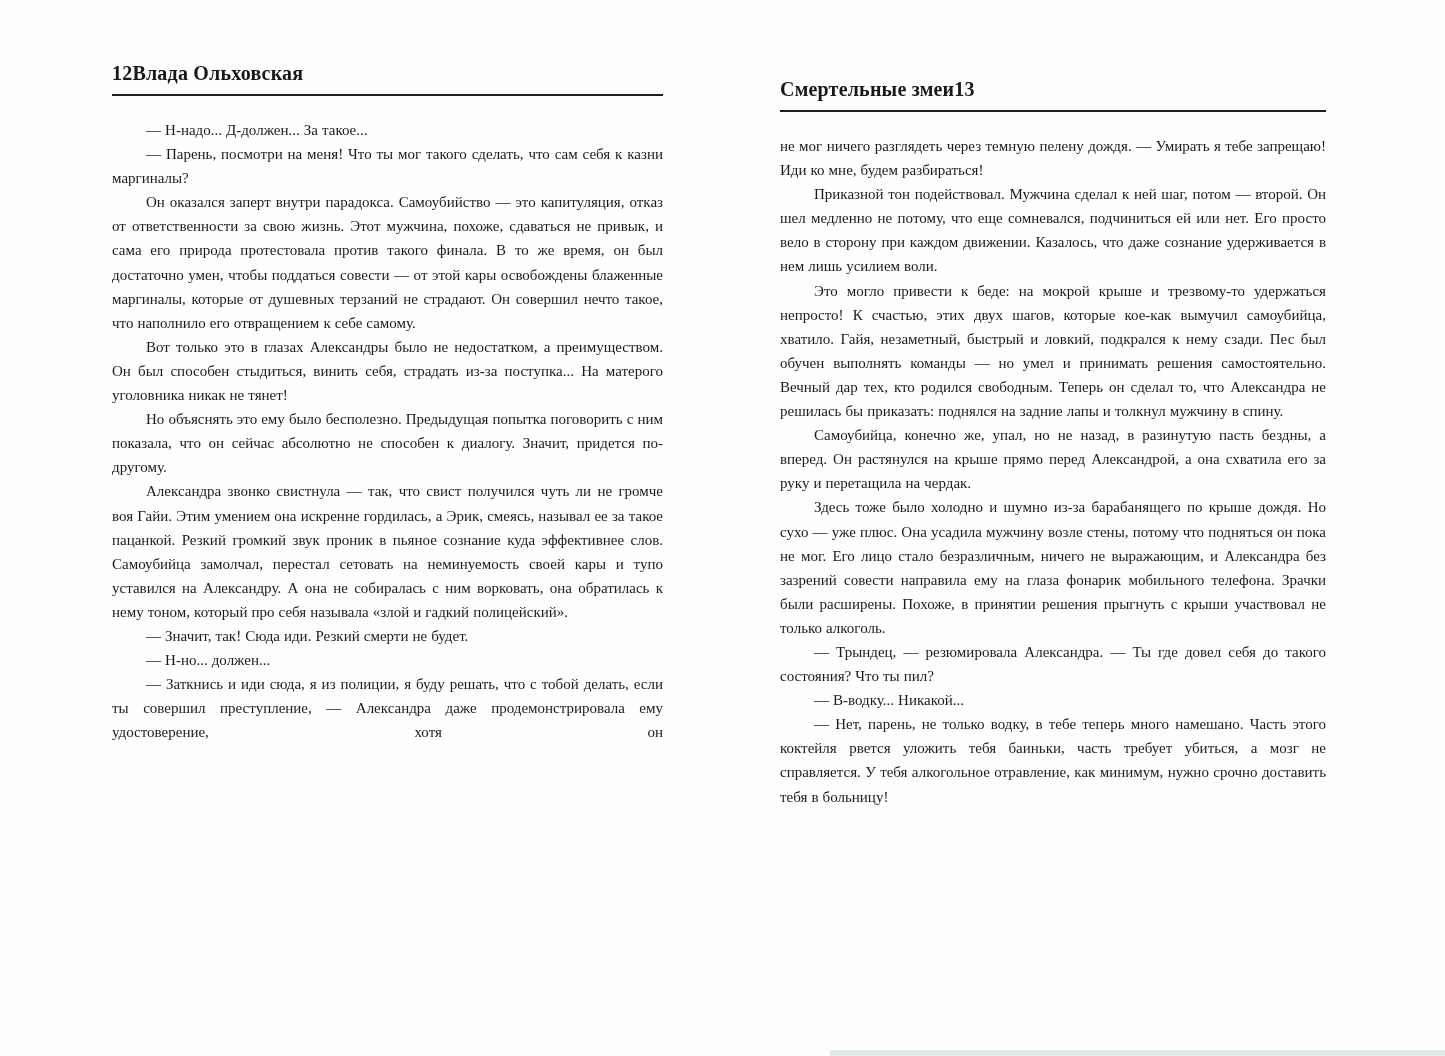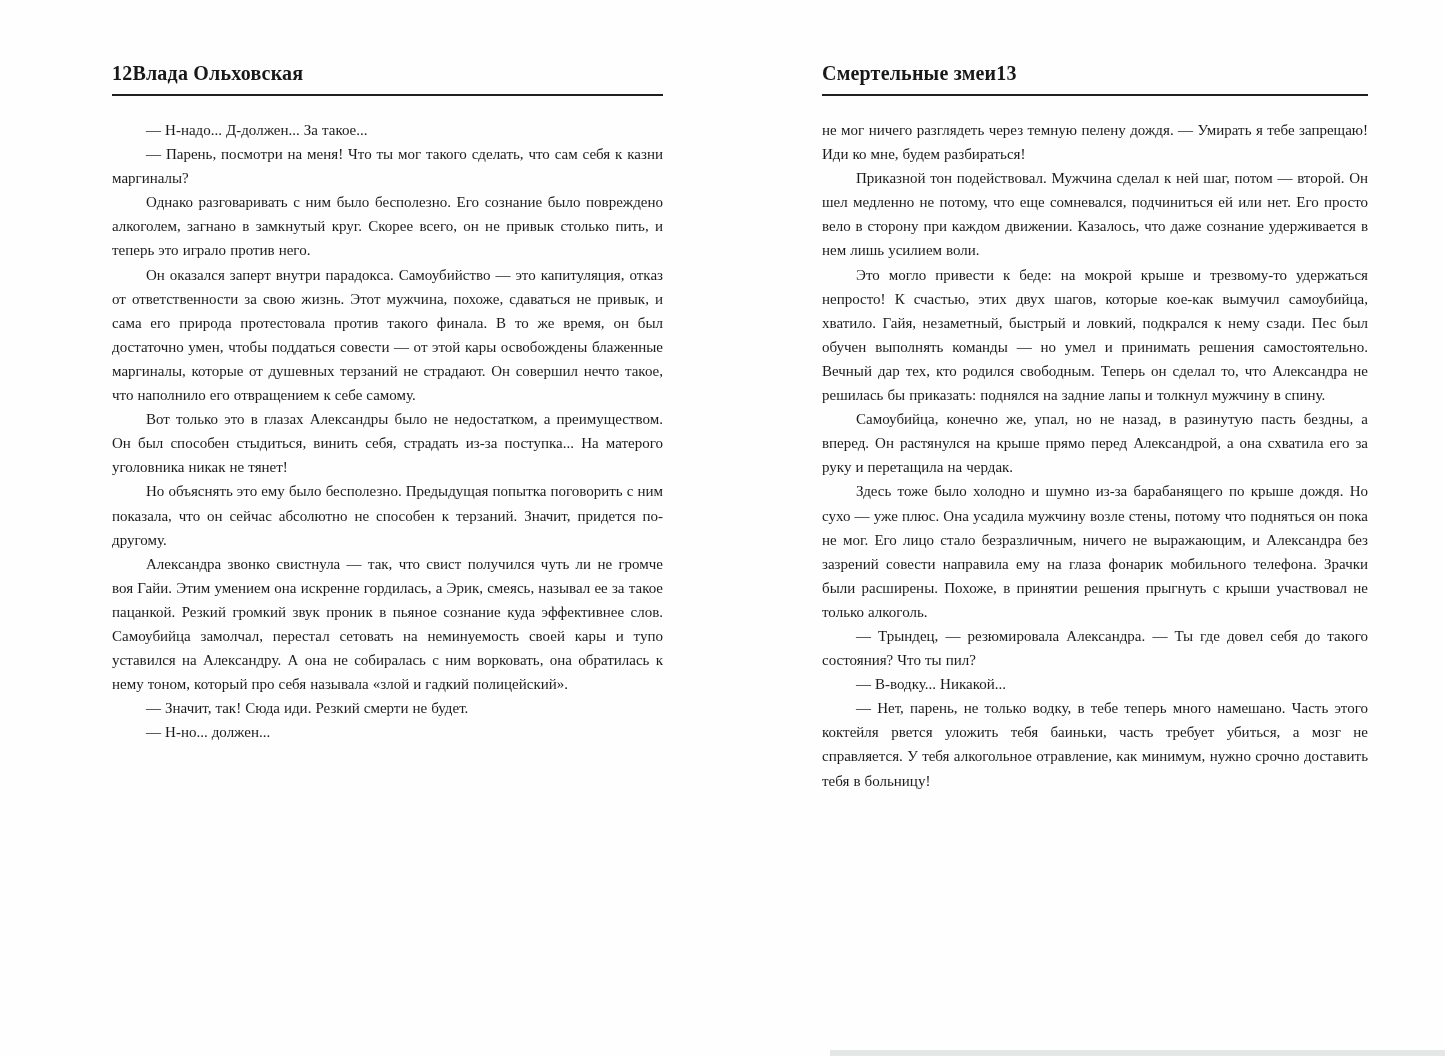--- a/index.html
+++ b/index.html
@@ -7,21 +7,21 @@
     position: relative;
     width: 1445px;
     height: 1056px;
     background: #fefefe;
     overflow: hidden;
     font-family: "Liberation Serif", "DejaVu Serif", serif;
     color: #1b1b1b;
   }
   .page { position: absolute; top: 60px; }
   .page-left  { left: 112px; width: 551px; }
-  .page-right { left: 822px; width: 546px; }
+  .page-right { left: 780px; width: 546px; margin-top: 16px; }
 
   .running-head {
     display: flex;
     justify-content: flex-start;
     align-items: baseline;
     font-size: 20px;
     font-weight: bold;
     line-height: 26px;
     letter-spacing: 0.2px;
     color: #181818;
@@ -61,27 +61,27 @@
 
   <div class="page page-left">
     <div class="running-head">
       <span>12</span>
       <span>Влада Ольховская</span>
     </div>
     <div class="head-rule"></div>
     <div class="body-text">
       <p class="indent">— Н-надо... Д-должен... За такое...</p>
       <p class="indent">— Парень, посмотри на меня! Что ты мог такого сделать, что сам себя к казни маргиналы?</p>
-      <p class="indent">Однако разговаривать с ним было бесполезно. Его сознание было повреждено алкоголем, загнано в замкнутый круг. Скорее всего, он не привык столько пить, и теперь это играло против него.</p>
       <p class="indent">Он оказался заперт внутри парадокса. Самоубийство — это капитуляция, отказ от ответственности за свою жизнь. Этот мужчина, похоже, сдаваться не привык, и сама его природа протестовала против такого финала. В то же время, он был достаточно умен, чтобы поддаться совести — от этой кары освобождены блаженные маргиналы, которые от душевных терзаний не страдают. Он совершил нечто такое, что наполнило его отвращением к себе самому.</p>
       <p class="indent">Вот только это в глазах Александры было не недостатком, а преимуществом. Он был способен стыдиться, винить себя, страдать из-за поступка... На матерого уголовника никак не тянет!</p>
-      <p class="indent">Но объяснять это ему было бесполезно. Предыдущая попытка поговорить с ним показала, что он сейчас абсолютно не способен к терзаний. Значит, придется по-другому.</p>
+      <p class="indent">Но объяснять это ему было бесполезно. Предыдущая попытка поговорить с ним показала, что он сейчас абсолютно не способен к диалогу. Значит, придется по-другому.</p>
       <p class="indent">Александра звонко свистнула — так, что свист получился чуть ли не громче воя Гайи. Этим умением она искренне гордилась, а Эрик, смеясь, называл ее за такое пацанкой. Резкий громкий звук проник в пьяное сознание куда эффективнее слов. Самоубийца замолчал, перестал сетовать на неминуемость своей кары и тупо уставился на Александру. А она не собиралась с ним ворковать, она обратилась к нему тоном, который про себя называла «злой и гадкий полицейский».</p>
       <p class="indent">— Значит, так! Сюда иди. Резкий смерти не будет.</p>
       <p class="indent">— Н-но... должен...</p>
+      <p class="indent cont-next">— Заткнись и иди сюда, я из полиции, я буду решать, что с тобой делать, если ты совершил преступление, — Александра даже продемонстрировала ему удостоверение, хотя он</p>
     </div>
   </div>
 
   <div class="page page-right">
     <div class="running-head">
       <span>Смертельные змеи</span>
       <span>13</span>
     </div>
     <div class="head-rule"></div>
     <div class="body-text">

